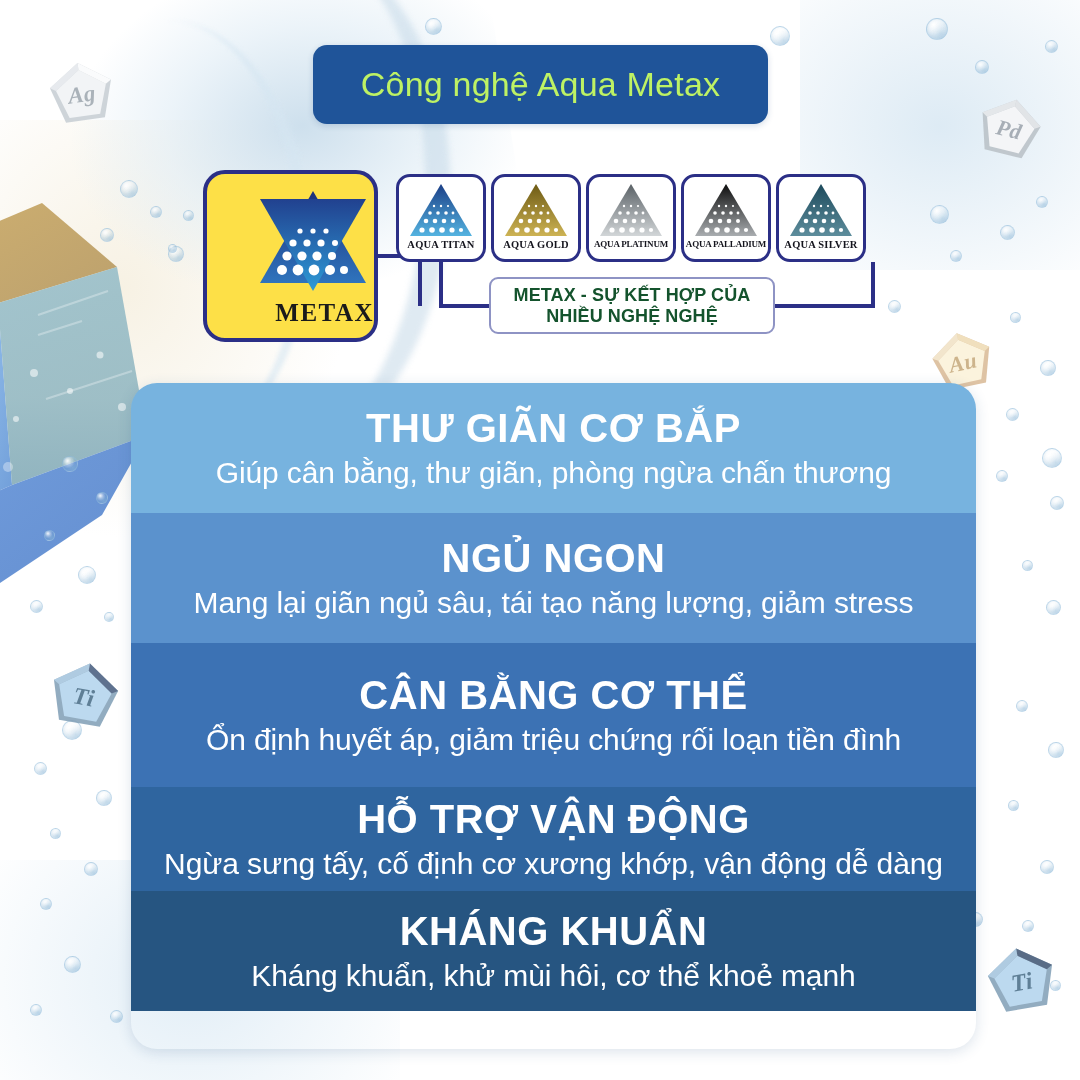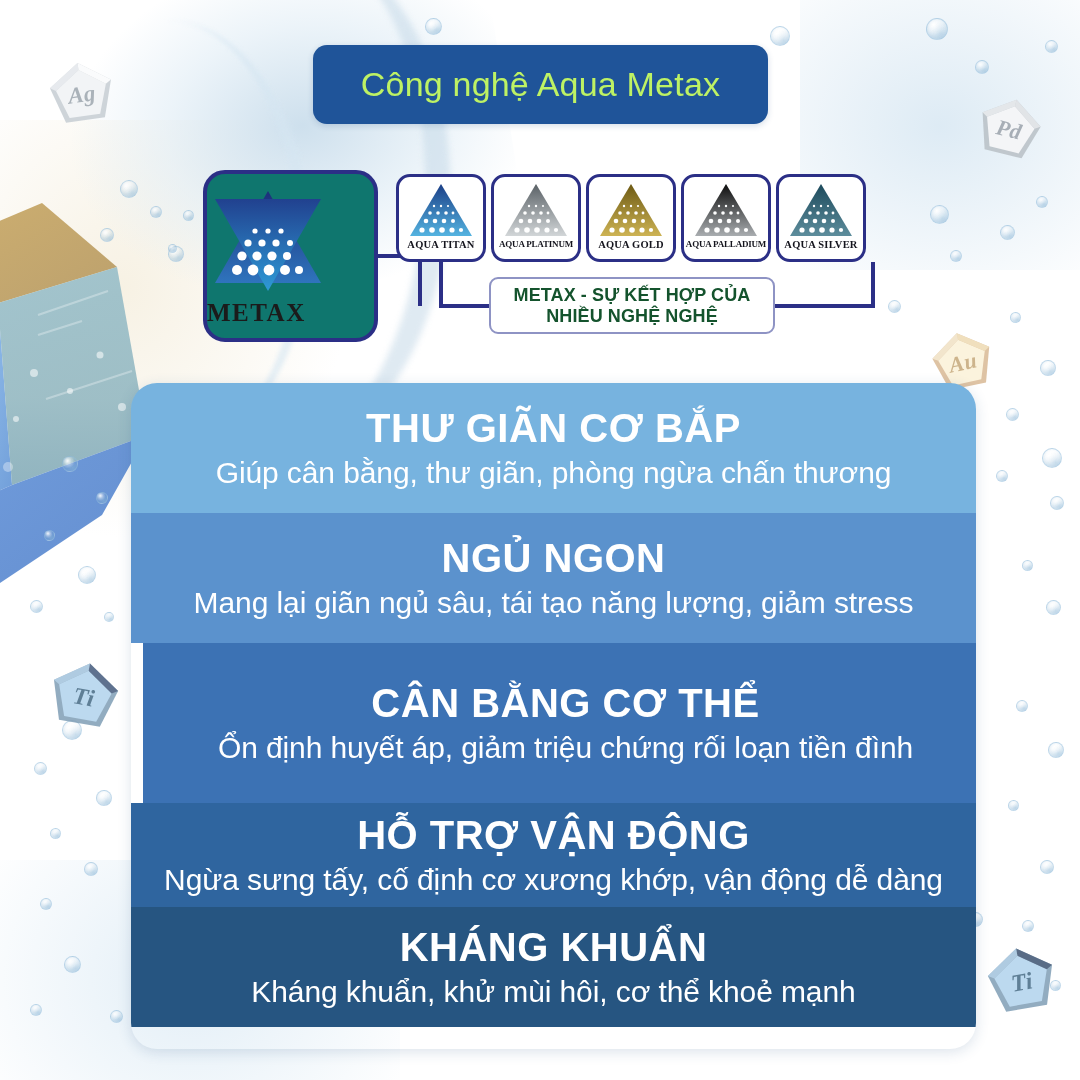--- a/index.html
+++ b/index.html
@@ -99,25 +99,25 @@
     letter-spacing: .2px; white-space: nowrap;
   }
 
   
   .diagram { position: absolute; left: 0; top: 160px; width: 1080px; height: 200px; }
   .connectors { position: absolute; left: 0; top: 0; width: 1080px; height: 200px; }
 
   .metax-box {
     position: absolute; left: 203px; top: 10px;
     width: 175px; height: 172px;
-    background: #0f766e;
+    background: #fde047;
     border: 4px solid #2b2f86;
     border-radius: 22px;
     display: flex; flex-direction: column;
-    align-items: flex-start; justify-content: center;
+    align-items: flex-end; justify-content: center;
   }
   .metax-star { width: 122px; height: 112px; }
   .metax-word {
     font-family: "Liberation Serif", serif;
     font-weight: 700; font-size: 25px; letter-spacing: 1.5px;
     color: #1b1b1b; margin-top: 2px;
   }
 
   .tech-row { position: absolute; left: 396px; top: 14px; display: flex; gap: 5px; }
   .tech-box {
@@ -418,20 +418,50 @@
               <circle cx="34" cy="48" r="2.8"></circle>
               <circle cx="44" cy="48" r="2.6"></circle>
               <circle cx="53" cy="48" r="2.1"></circle>
       </g>
     </svg>
     <div class="tech-name">AQUA TITAN</div>
         </div>
         <div class="tech-box">
     <svg class="tech-tri" viewBox="0 0 66 56">
       <defs>
+        <linearGradient id="tg1" x1="0" y1="0" x2="0" y2="1">
+          <stop offset="0" stop-color="#6d5a14"></stop>
+          <stop offset="1" stop-color="#cdb354"></stop>
+        </linearGradient>
+      </defs>
+      <polygon points="33,2 64,54 2,54" fill="url(#tg1)"></polygon>
+      <g fill="#ffffff">
+        <circle cx="26" cy="24" r="1.2"></circle>
+              <circle cx="33" cy="24" r="1.2"></circle>
+              <circle cx="40" cy="24" r="1.1"></circle>
+        <circle cx="22" cy="31" r="1.8"></circle>
+              <circle cx="30" cy="31" r="1.8"></circle>
+              <circle cx="38" cy="31" r="1.8"></circle>
+              <circle cx="45" cy="31" r="1.4"></circle>
+        <circle cx="18" cy="39" r="2.3"></circle>
+              <circle cx="27" cy="39" r="2.3"></circle>
+              <circle cx="36" cy="39" r="2.3"></circle>
+              <circle cx="45" cy="39" r="2"></circle>
+        <circle cx="14" cy="48" r="2.6"></circle>
+              <circle cx="24" cy="48" r="2.8"></circle>
+              <circle cx="34" cy="48" r="2.8"></circle>
+              <circle cx="44" cy="48" r="2.6"></circle>
+              <circle cx="53" cy="48" r="2.1"></circle>
+      </g>
+    </svg>
+    <div class="tech-name">AQUA GOLD</div>
+        </div>
+        <div class="tech-box">
+    <svg class="tech-tri" viewBox="0 0 66 56">
+      <defs>
         <linearGradient id="tg2" x1="0" y1="0" x2="0" y2="1">
           <stop offset="0" stop-color="#5a6166"></stop>
           <stop offset="1" stop-color="#d2d6d8"></stop>
         </linearGradient>
       </defs>
       <polygon points="33,2 64,54 2,54" fill="url(#tg2)"></polygon>
       <g fill="#ffffff">
         <circle cx="26" cy="24" r="1.2"></circle>
               <circle cx="33" cy="24" r="1.2"></circle>
               <circle cx="40" cy="24" r="1.1"></circle>
@@ -448,50 +478,20 @@
               <circle cx="34" cy="48" r="2.8"></circle>
               <circle cx="44" cy="48" r="2.6"></circle>
               <circle cx="53" cy="48" r="2.1"></circle>
       </g>
     </svg>
     <div class="tech-name tight">AQUA PLATINUM</div>
         </div>
         <div class="tech-box">
     <svg class="tech-tri" viewBox="0 0 66 56">
       <defs>
-        <linearGradient id="tg1" x1="0" y1="0" x2="0" y2="1">
-          <stop offset="0" stop-color="#6d5a14"></stop>
-          <stop offset="1" stop-color="#cdb354"></stop>
-        </linearGradient>
-      </defs>
-      <polygon points="33,2 64,54 2,54" fill="url(#tg1)"></polygon>
-      <g fill="#ffffff">
-        <circle cx="26" cy="24" r="1.2"></circle>
-              <circle cx="33" cy="24" r="1.2"></circle>
-              <circle cx="40" cy="24" r="1.1"></circle>
-        <circle cx="22" cy="31" r="1.8"></circle>
-              <circle cx="30" cy="31" r="1.8"></circle>
-              <circle cx="38" cy="31" r="1.8"></circle>
-              <circle cx="45" cy="31" r="1.4"></circle>
-        <circle cx="18" cy="39" r="2.3"></circle>
-              <circle cx="27" cy="39" r="2.3"></circle>
-              <circle cx="36" cy="39" r="2.3"></circle>
-              <circle cx="45" cy="39" r="2"></circle>
-        <circle cx="14" cy="48" r="2.6"></circle>
-              <circle cx="24" cy="48" r="2.8"></circle>
-              <circle cx="34" cy="48" r="2.8"></circle>
-              <circle cx="44" cy="48" r="2.6"></circle>
-              <circle cx="53" cy="48" r="2.1"></circle>
-      </g>
-    </svg>
-    <div class="tech-name">AQUA GOLD</div>
-        </div>
-        <div class="tech-box">
-    <svg class="tech-tri" viewBox="0 0 66 56">
-      <defs>
         <linearGradient id="tg3" x1="0" y1="0" x2="0" y2="1">
           <stop offset="0" stop-color="#0d0d0d"></stop>
           <stop offset="1" stop-color="#a9adb0"></stop>
         </linearGradient>
       </defs>
       <polygon points="33,2 64,54 2,54" fill="url(#tg3)"></polygon>
       <g fill="#ffffff">
         <circle cx="26" cy="24" r="1.2"></circle>
               <circle cx="33" cy="24" r="1.2"></circle>
               <circle cx="40" cy="24" r="1.1"></circle>
@@ -552,21 +552,21 @@
 
   <div class="panels" id="panels">
       <div class="panel" style="background: rgb(119, 179, 223); height: 130px;">
     <h2>THƯ GIÃN CƠ BẮP</h2>
     <p>Giúp cân bằng, thư giãn, phòng ngừa chấn thương</p>
       </div>
       <div class="panel" style="background: rgb(91, 146, 205); height: 130px;">
     <h2>NGỦ NGON</h2>
     <p>Mang lại giãn ngủ sâu, tái tạo năng lượng, giảm stress</p>
       </div>
-      <div class="panel" style="background: rgb(60, 114, 180); height: 160px; margin-left: 12px;">
+      <div class="panel" style="background: rgb(60, 114, 180); height: 144px;">
     <h2>CÂN BẰNG CƠ THỂ</h2>
     <p>Ổn định huyết áp, giảm triệu chứng rối loạn tiền đình</p>
       </div>
       <div class="panel" style="background: rgb(47, 101, 159); height: 104px;">
     <h2>HỖ TRỢ VẬN ĐỘNG</h2>
     <p>Ngừa sưng tấy, cố định cơ xương khớp, vận động dễ dàng</p>
       </div>
       <div class="panel" style="background: rgb(38, 85, 129); height: 120px;">
     <h2>KHÁNG KHUẨN</h2>
     <p>Kháng khuẩn, khử mùi hôi, cơ thể khoẻ mạnh</p>

